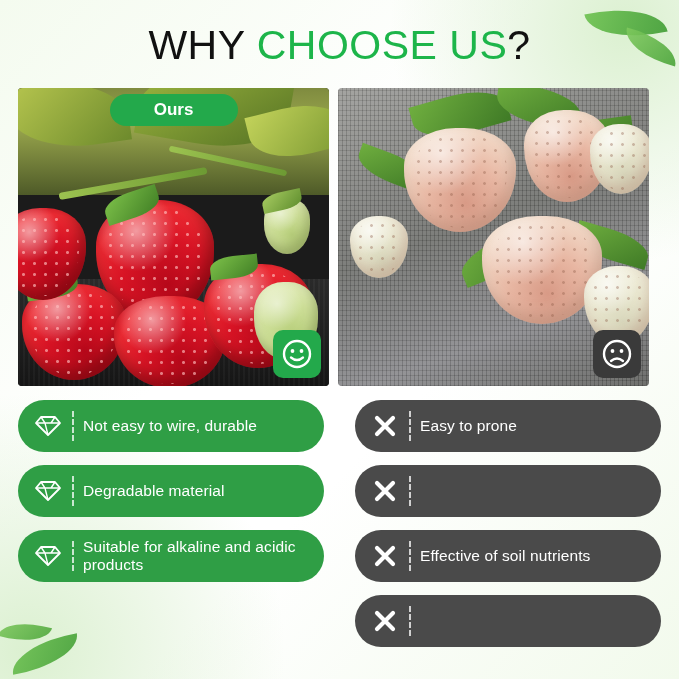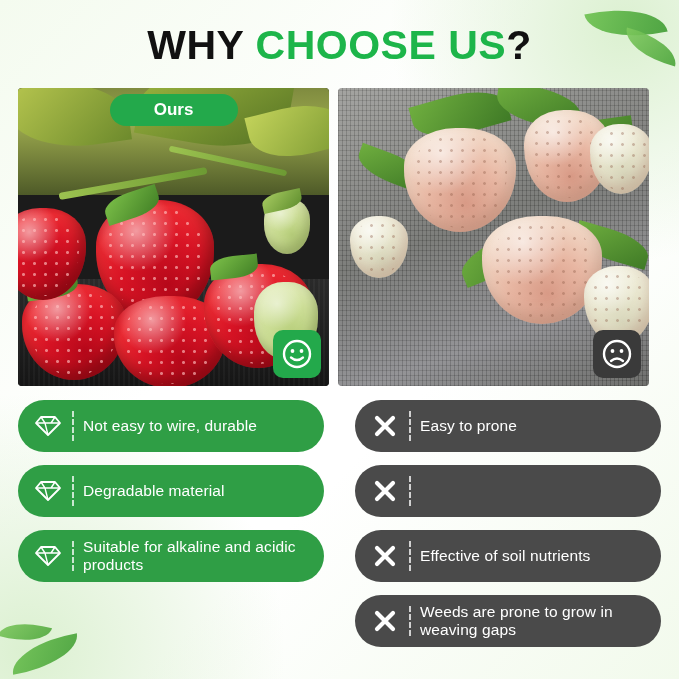--- a/index.html
+++ b/index.html
@@ -59,21 +59,21 @@
     background: linear-gradient(120deg,#7fc95e,#49a338);
   }
 
   .title {
     position: absolute;
     top: 22px;
     left: 0;
     width: 100%;
     text-align: center;
     font-size: 41px;
-    font-weight: bold;
+    font-weight: normal;
     letter-spacing: 0.5px;
     color: #111111;
     white-space: nowrap;
   }
   .title .accent { color: #1db54a; }
 
   .columns {
     position: absolute;
     top: 88px;
     left: 18px;
@@ -430,17 +430,16 @@
         <span class="ftext">Effective of soil nutrients</span>
       </div>
 
       <div class="frow dark">
         <span class="ic">
           <svg width="26" height="26" viewBox="0 0 26 26" aria-hidden="true">
             <path d="M5 5 L21 21 M21 5 L5 21" stroke="#ffffff" stroke-width="4.2" stroke-linecap="round"></path>
           </svg>
         </span>
         <span class="divider"></span>
-        <span class="ftext">Weeds are prone to grow in weaving gaps</span>
       </div>
     </div>
   </div>
 </div>
 
 </body></html>

